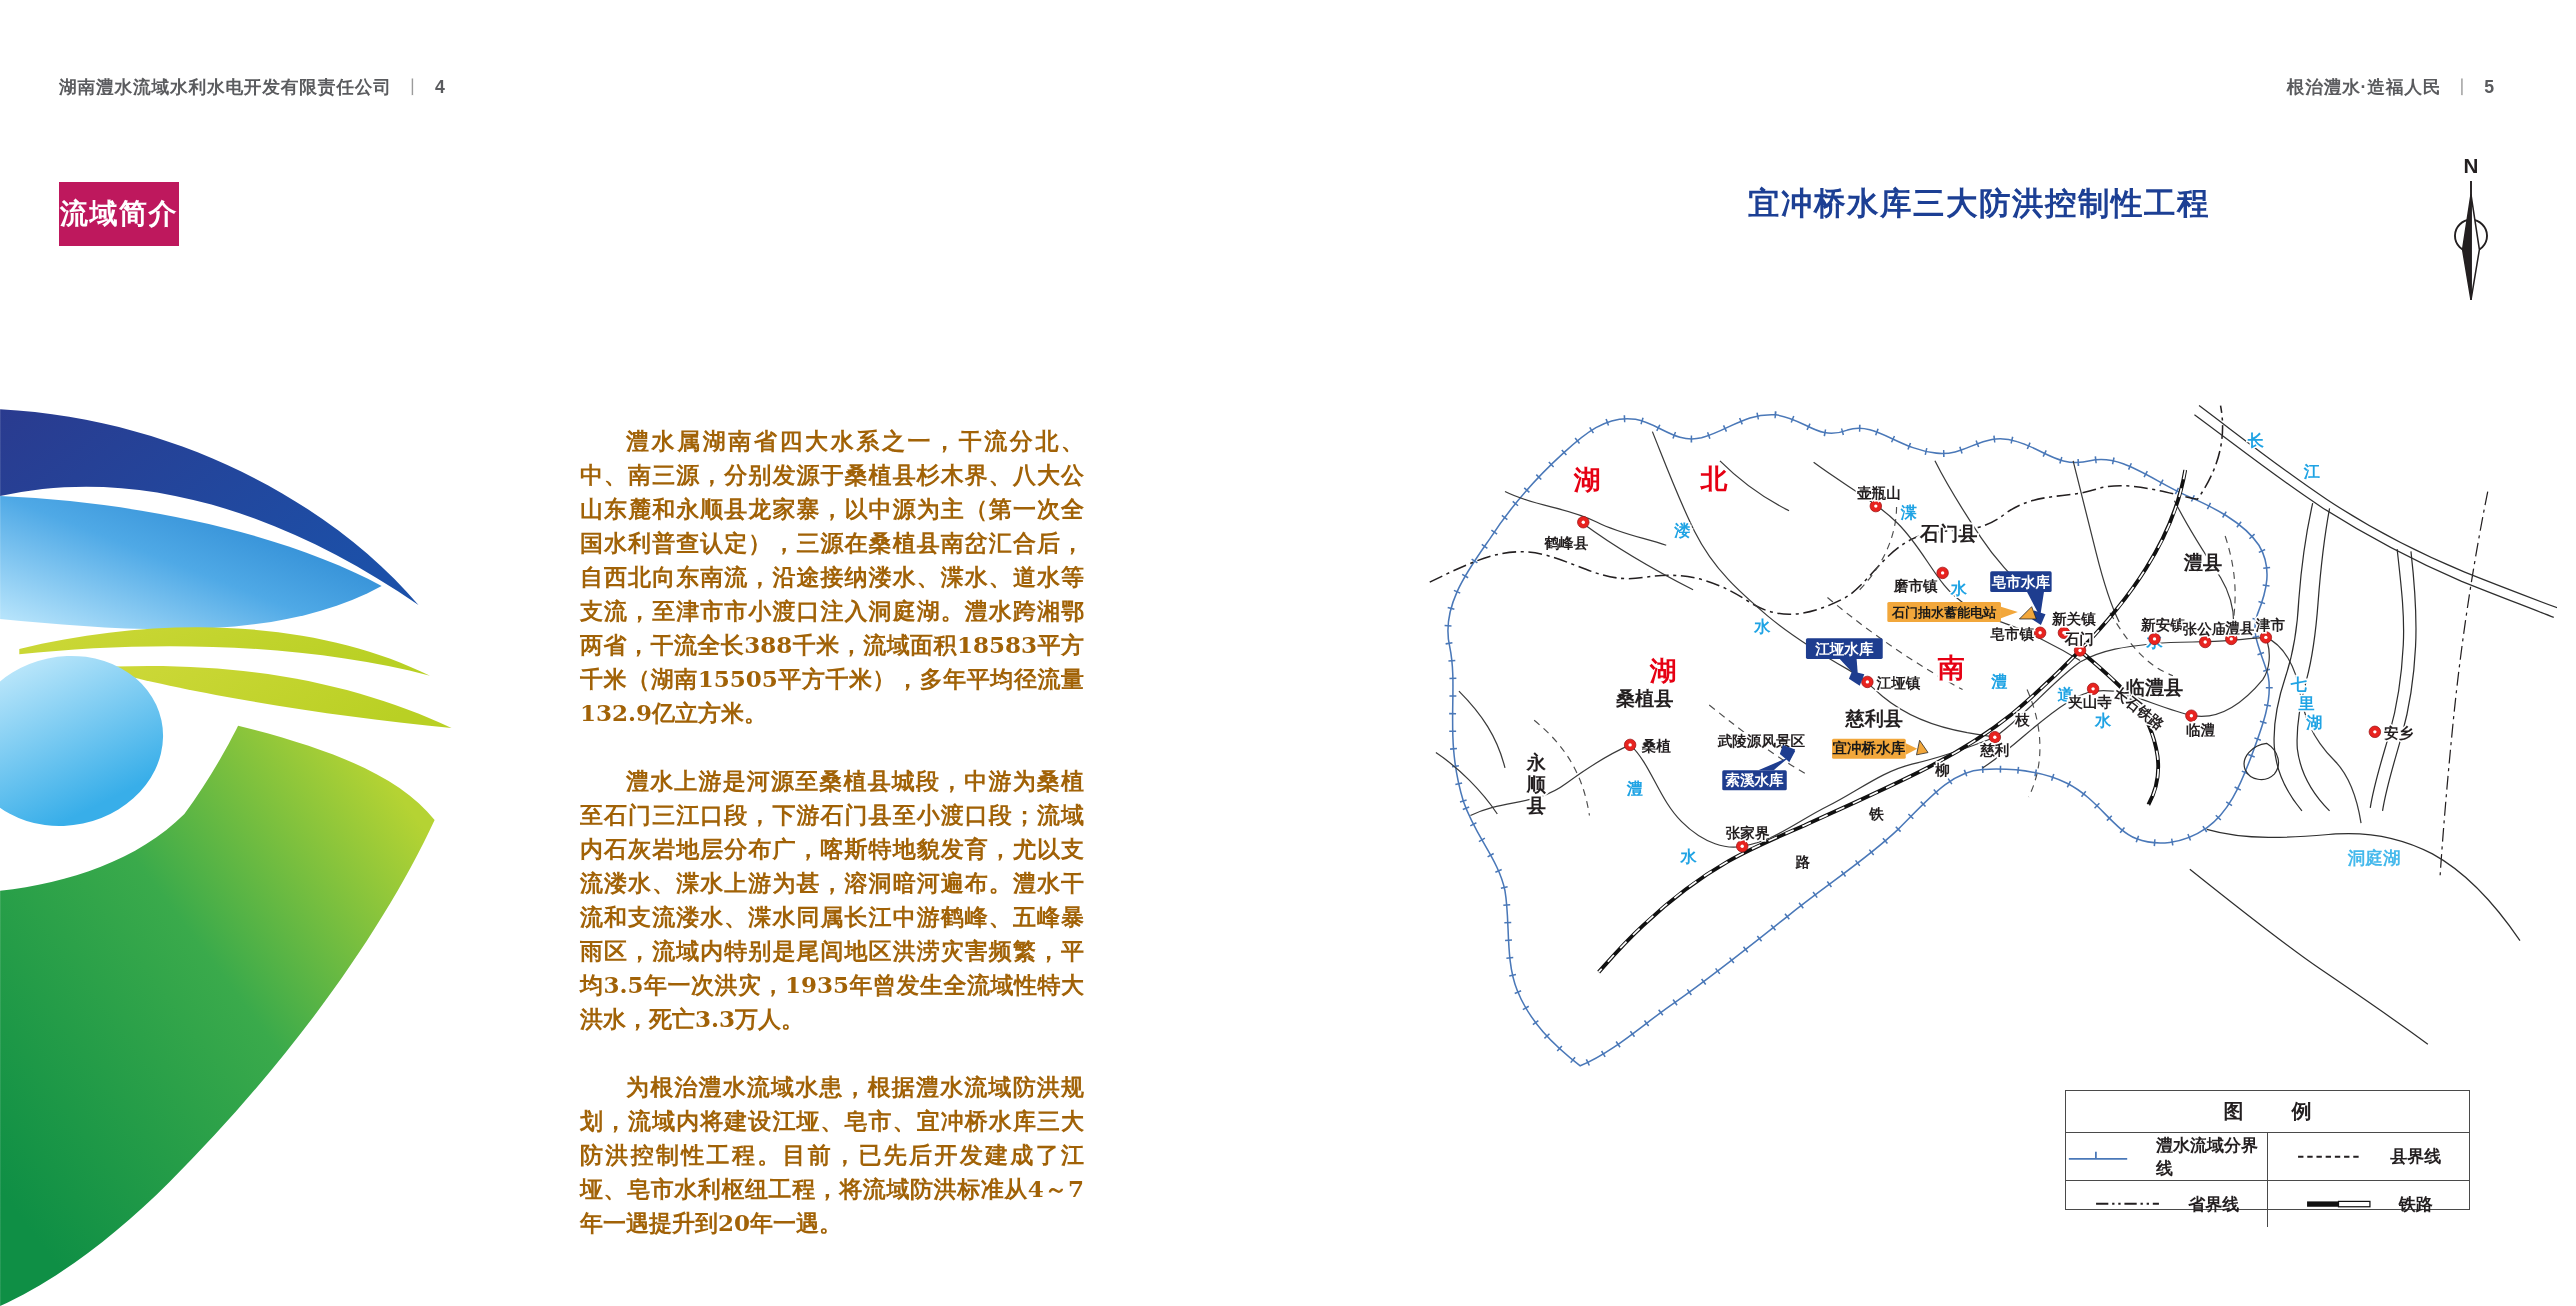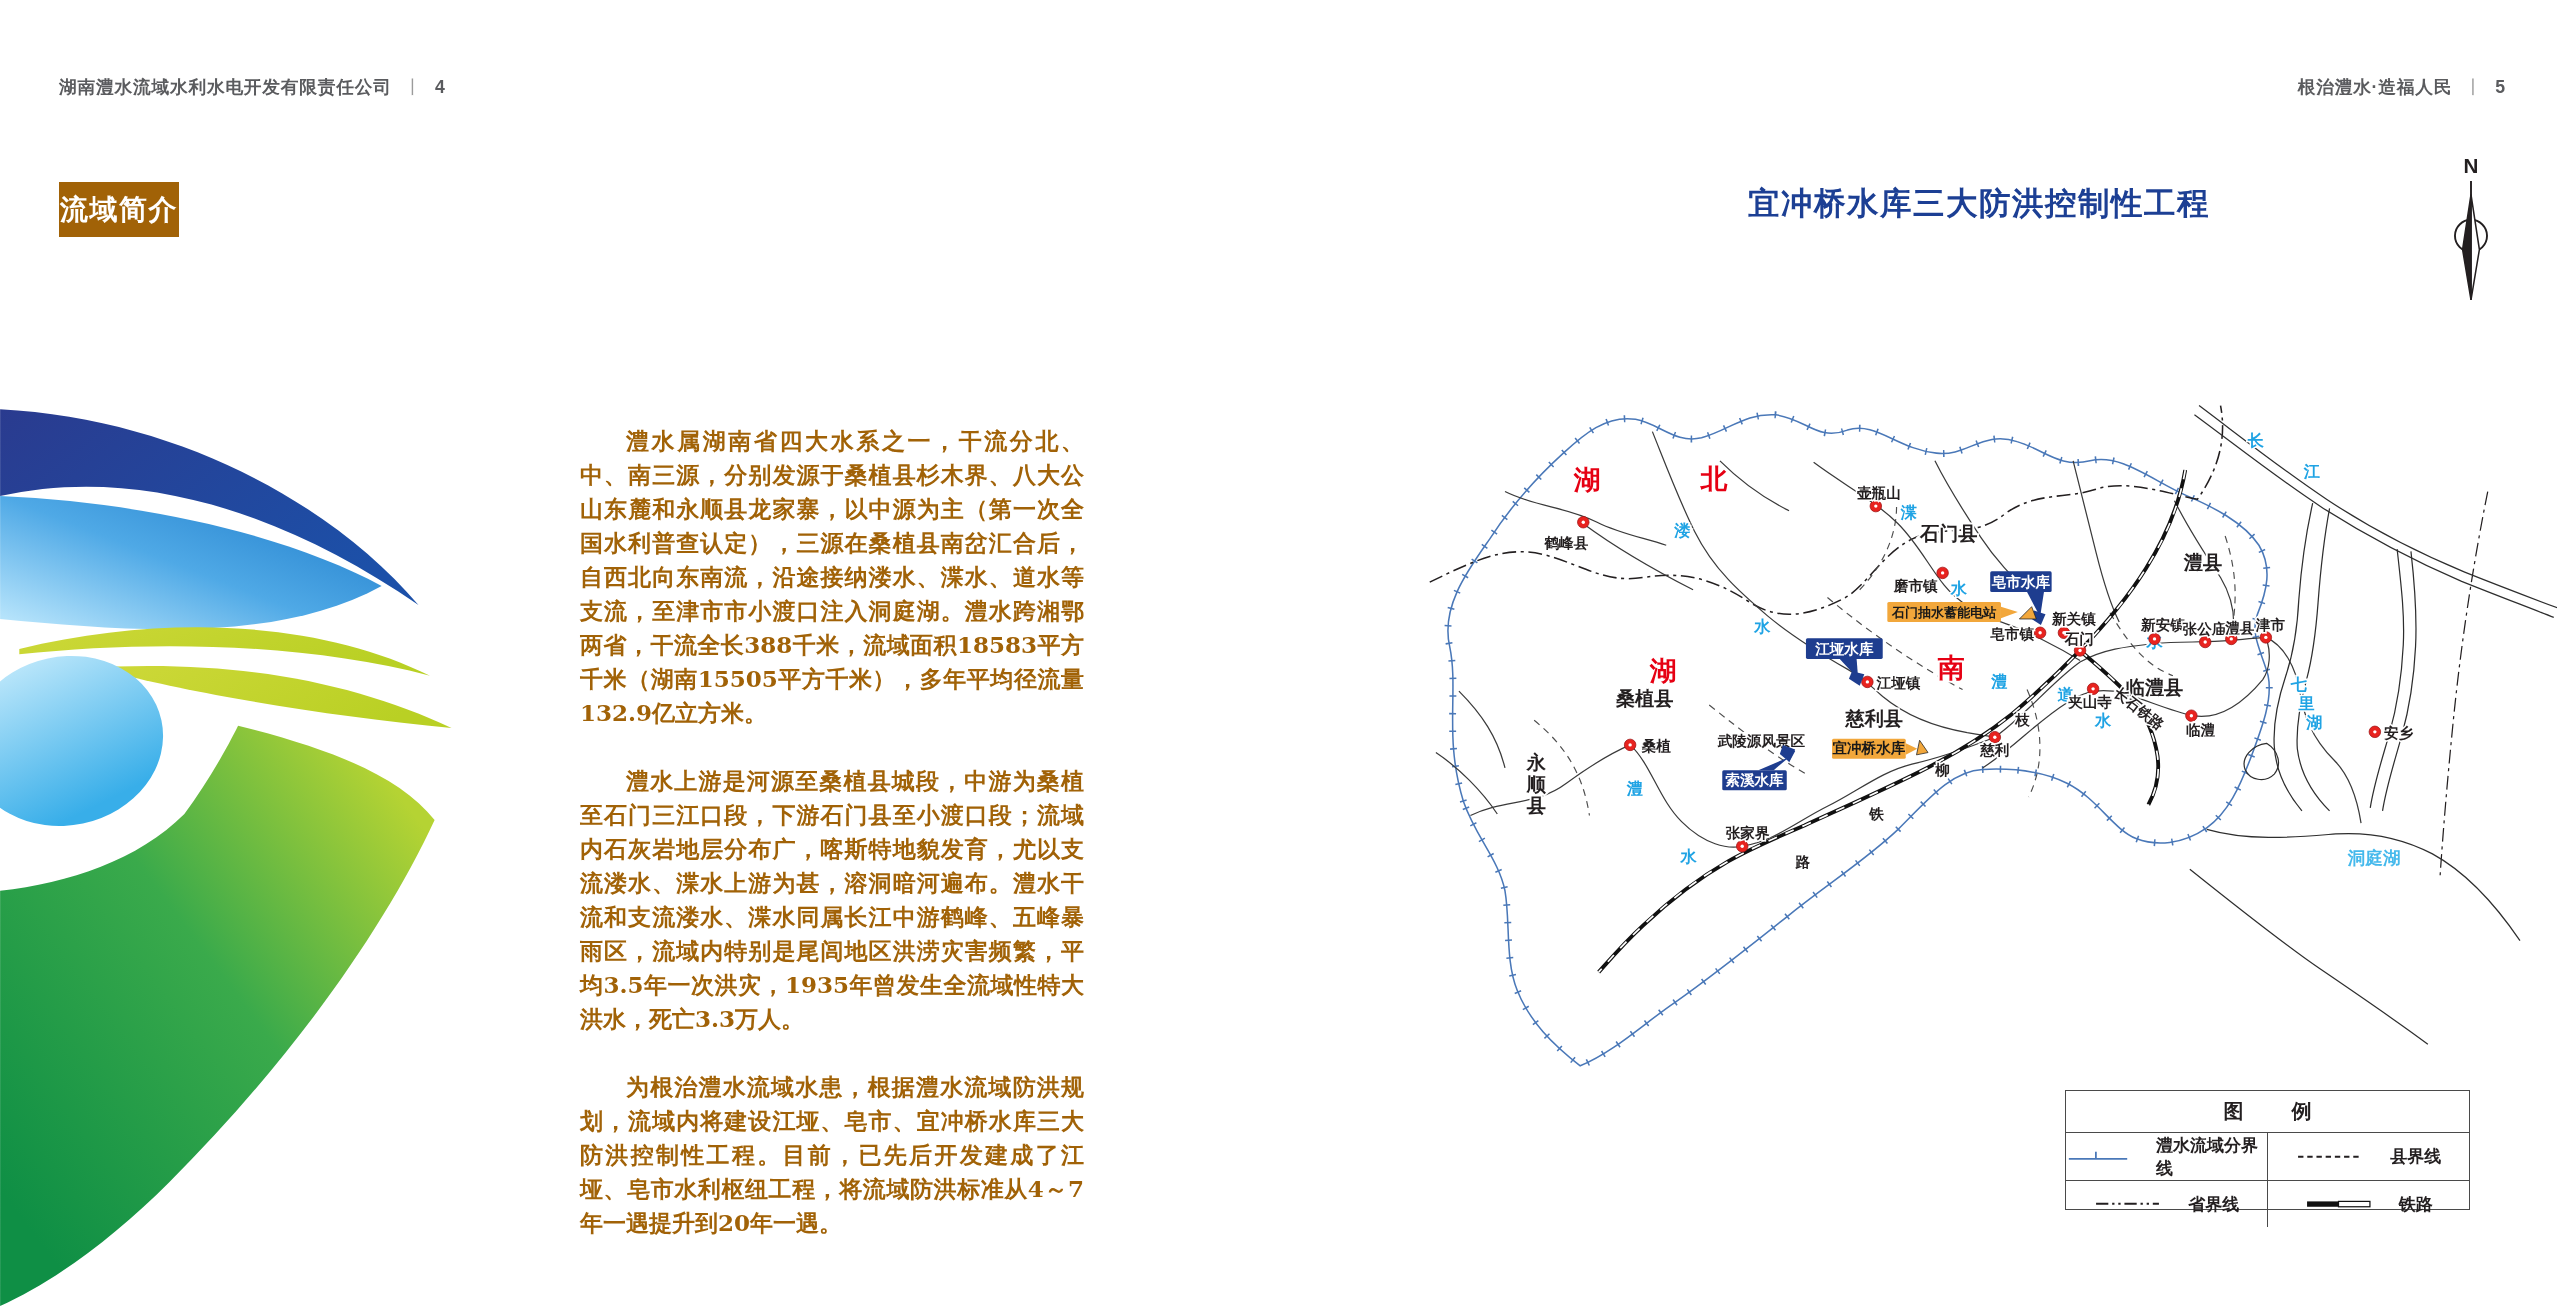--- a/index.html
+++ b/index.html
@@ -2,23 +2,23 @@
 <html style="font-size:12.3px"><head>
 <meta charset="utf-8">
 <style>
   html,body{margin:0;padding:0;background:#ffffff;}
   #page{position:relative;width:2576px;height:1306px;background:#ffffff;overflow:hidden;
         font-family:"Liberation Sans",sans-serif;color:#231f20;}
   
   .hdr{position:absolute;top:75px;font-size:17.7px;font-weight:bold;color:#5a5b5e;letter-spacing:0.8px;}
   .hdr .sep{color:#9b9b9b;font-weight:normal;margin:0 12.3px;}
   #hdr-left{left:59px;}
-  #hdr-right{right:70px;}
-  
-  #section-chip{position:absolute;left:59px;top:182px;width:120px;height:55px;background:#a16207;
+  #hdr-right{right:81px;}
+  
+  #section-chip{position:absolute;left:59px;top:182px;width:120px;height:64px;background:#be185d;
         color:#fff;font-size:28px;font-weight:bold;display:flex;align-items:center;justify-content:center;
         letter-spacing:1.5px;}
   
   #body-text{position:absolute;left:580px;top:424px;width:504px;
         font-family:"DejaVu Serif","Liberation Serif",serif;
         font-size:23px;line-height:34px;font-weight:bold;color:#a16207;text-align:justify;}
   #body-text p{margin:0 0 34px 0;text-indent:2em;}
   
   #map-title{position:absolute;left:1979px;top:183px;transform:translateX(-50%);
         font-size:31.5px;font-weight:bold;color:#1c3f94;letter-spacing:1.5px;white-space:nowrap;}

